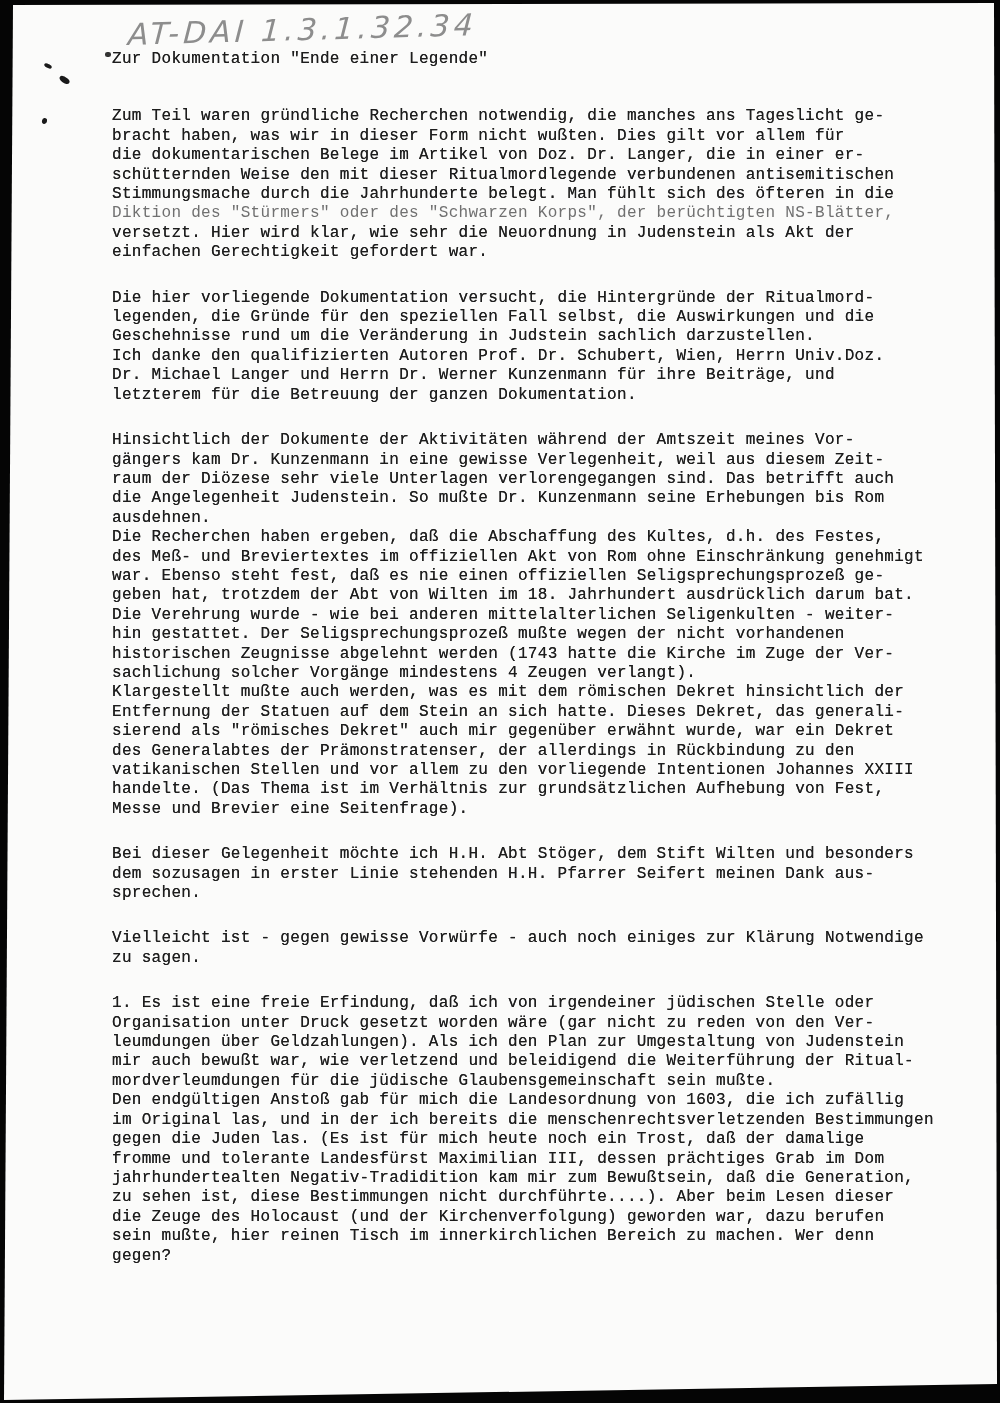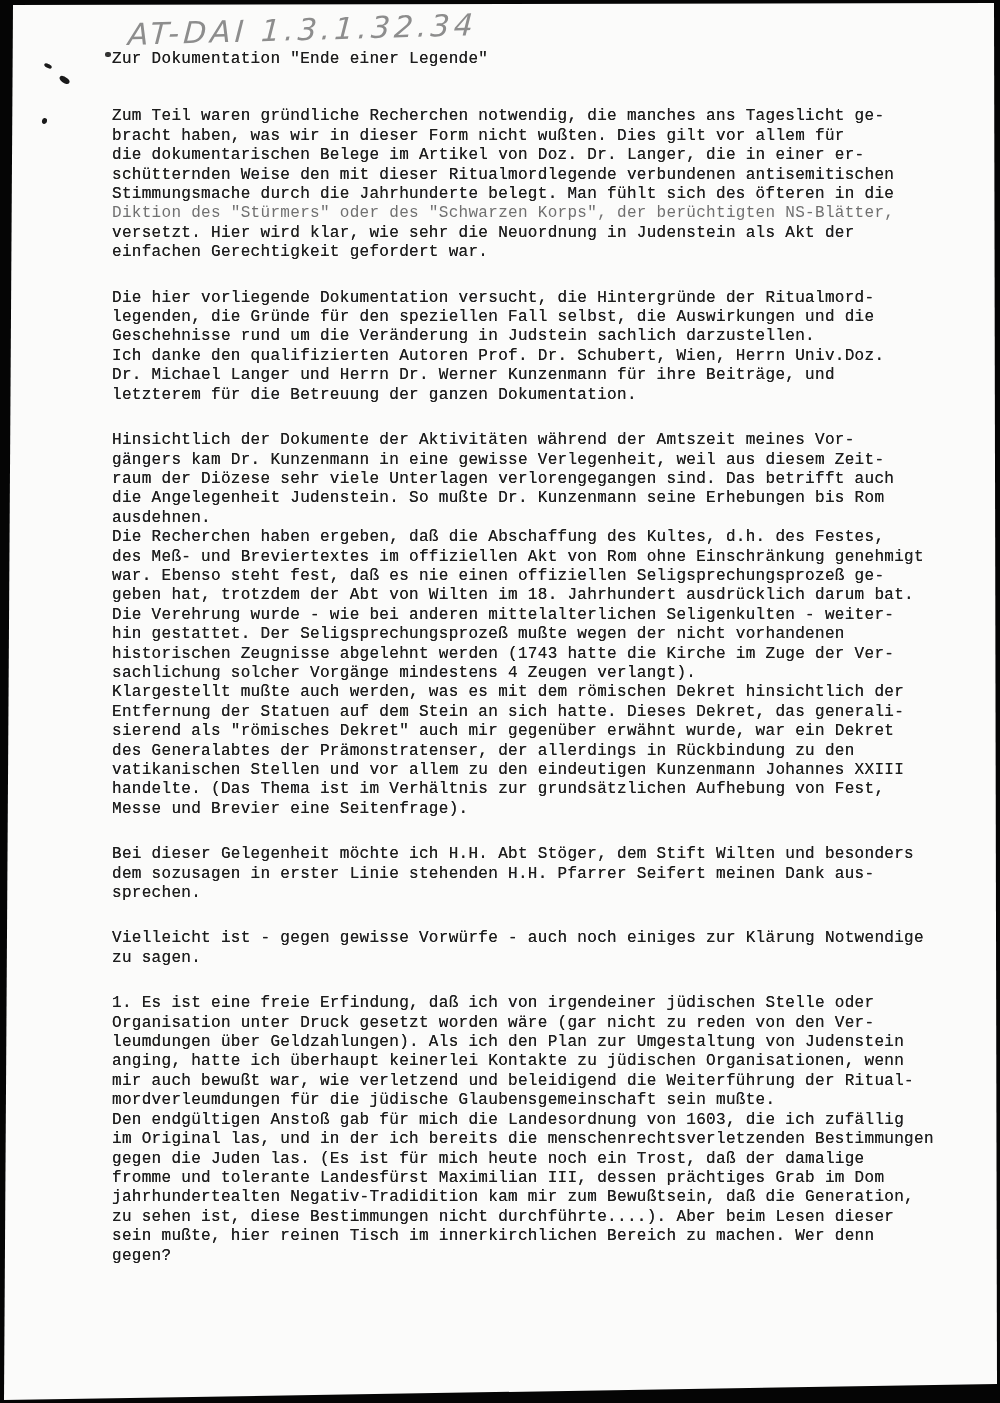--- a/index.html
+++ b/index.html
@@ -102,44 +102,44 @@
           <div class="line">war. Ebenso steht fest, daß es nie einen offiziellen Seligsprechungsprozeß ge-</div>
           <div class="line">geben hat, trotzdem der Abt von Wilten im 18. Jahrhundert ausdrücklich darum bat.</div>
           <div class="line">Die Verehrung wurde - wie bei anderen mittelalterlichen Seligenkulten - weiter-</div>
           <div class="line">hin gestattet. Der Seligsprechungsprozeß mußte wegen der nicht vorhandenen</div>
           <div class="line">historischen Zeugnisse abgelehnt werden (1743 hatte die Kirche im Zuge der Ver-</div>
           <div class="line">sachlichung solcher Vorgänge mindestens 4 Zeugen verlangt).</div>
           <div class="line">Klargestellt mußte auch werden, was es mit dem römischen Dekret hinsichtlich der</div>
           <div class="line">Entfernung der Statuen auf dem Stein an sich hatte. Dieses Dekret, das generali-</div>
           <div class="line">sierend als "römisches Dekret" auch mir gegenüber erwähnt wurde, war ein Dekret</div>
           <div class="line">des Generalabtes der Prämonstratenser, der allerdings in Rückbindung zu den</div>
-          <div class="line">vatikanischen Stellen und vor allem zu den eindeutigen Kunzenmann Johannes XXIII</div>
+          <div class="line">vatikanischen Stellen und vor allem zu den vorliegende Intentionen Johannes XXIII</div>
           <div class="line">handelte. (Das Thema ist im Verhältnis zur grundsätzlichen Aufhebung von Fest,</div>
           <div class="line">Messe und Brevier eine Seitenfrage).</div>
         </div>
         <div class="para">
           <div class="line">Bei dieser Gelegenheit möchte ich H.H. Abt Stöger, dem Stift Wilten und besonders</div>
           <div class="line">dem sozusagen in erster Linie stehenden H.H. Pfarrer Seifert meinen Dank aus-</div>
           <div class="line">sprechen.</div>
         </div>
         <div class="para">
           <div class="line">Vielleicht ist - gegen gewisse Vorwürfe - auch noch einiges zur Klärung Notwendige</div>
           <div class="line">zu sagen.</div>
         </div>
         <div class="para">
           <div class="line">1. Es ist eine freie Erfindung, daß ich von irgendeiner jüdischen Stelle oder</div>
           <div class="line">Organisation unter Druck gesetzt worden wäre (gar nicht zu reden von den Ver-</div>
           <div class="line">leumdungen über Geldzahlungen). Als ich den Plan zur Umgestaltung von Judenstein</div>
-          <div class="line">anging, hatte ich überhaupt keinerlei Kontakte zu jüdischen Organisationen, wenn</div>
           <div class="line">mir auch bewußt war, wie verletzend und beleidigend die Weiterführung der Ritual-</div>
           <div class="line">mordverleumdungen für die jüdische Glaubensgemeinschaft sein mußte.</div>
           <div class="line">Den endgültigen Anstoß gab für mich die Landesordnung von 1603, die ich zufällig</div>
           <div class="line">im Original las, und in der ich bereits die menschenrechtsverletzenden Bestimmungen</div>
           <div class="line">gegen die Juden las. (Es ist für mich heute noch ein Trost, daß der damalige</div>
           <div class="line">fromme und tolerante Landesfürst Maximilian III, dessen prächtiges Grab im Dom</div>
           <div class="line">jahrhundertealten Negativ-Tradidition kam mir zum Bewußtsein, daß die Generation,</div>
           <div class="line">zu sehen ist, diese Bestimmungen nicht durchführte....). Aber beim Lesen dieser</div>
+          <div class="line">die Zeuge des Holocaust (und der Kirchenverfolgung) geworden war, dazu berufen</div>
           <div class="line">sein mußte, hier reinen Tisch im innerkirchlichen Bereich zu machen. Wer denn</div>
           <div class="line">gegen?</div>
         </div>
       </div>
   </div>
 </div>
 
 </body></html>

